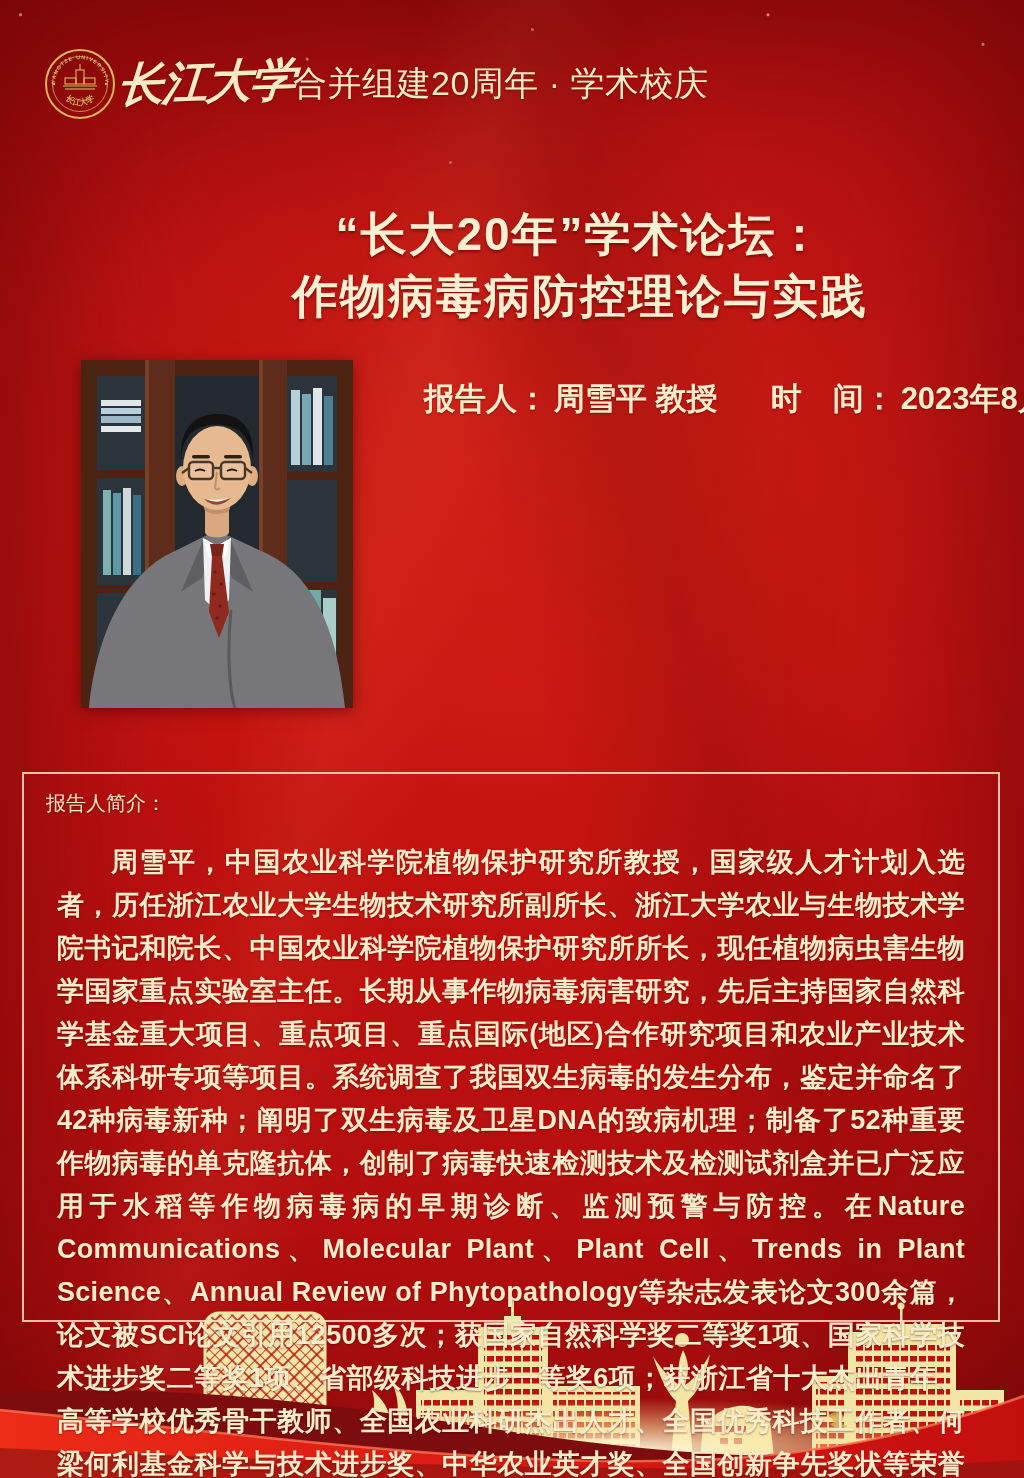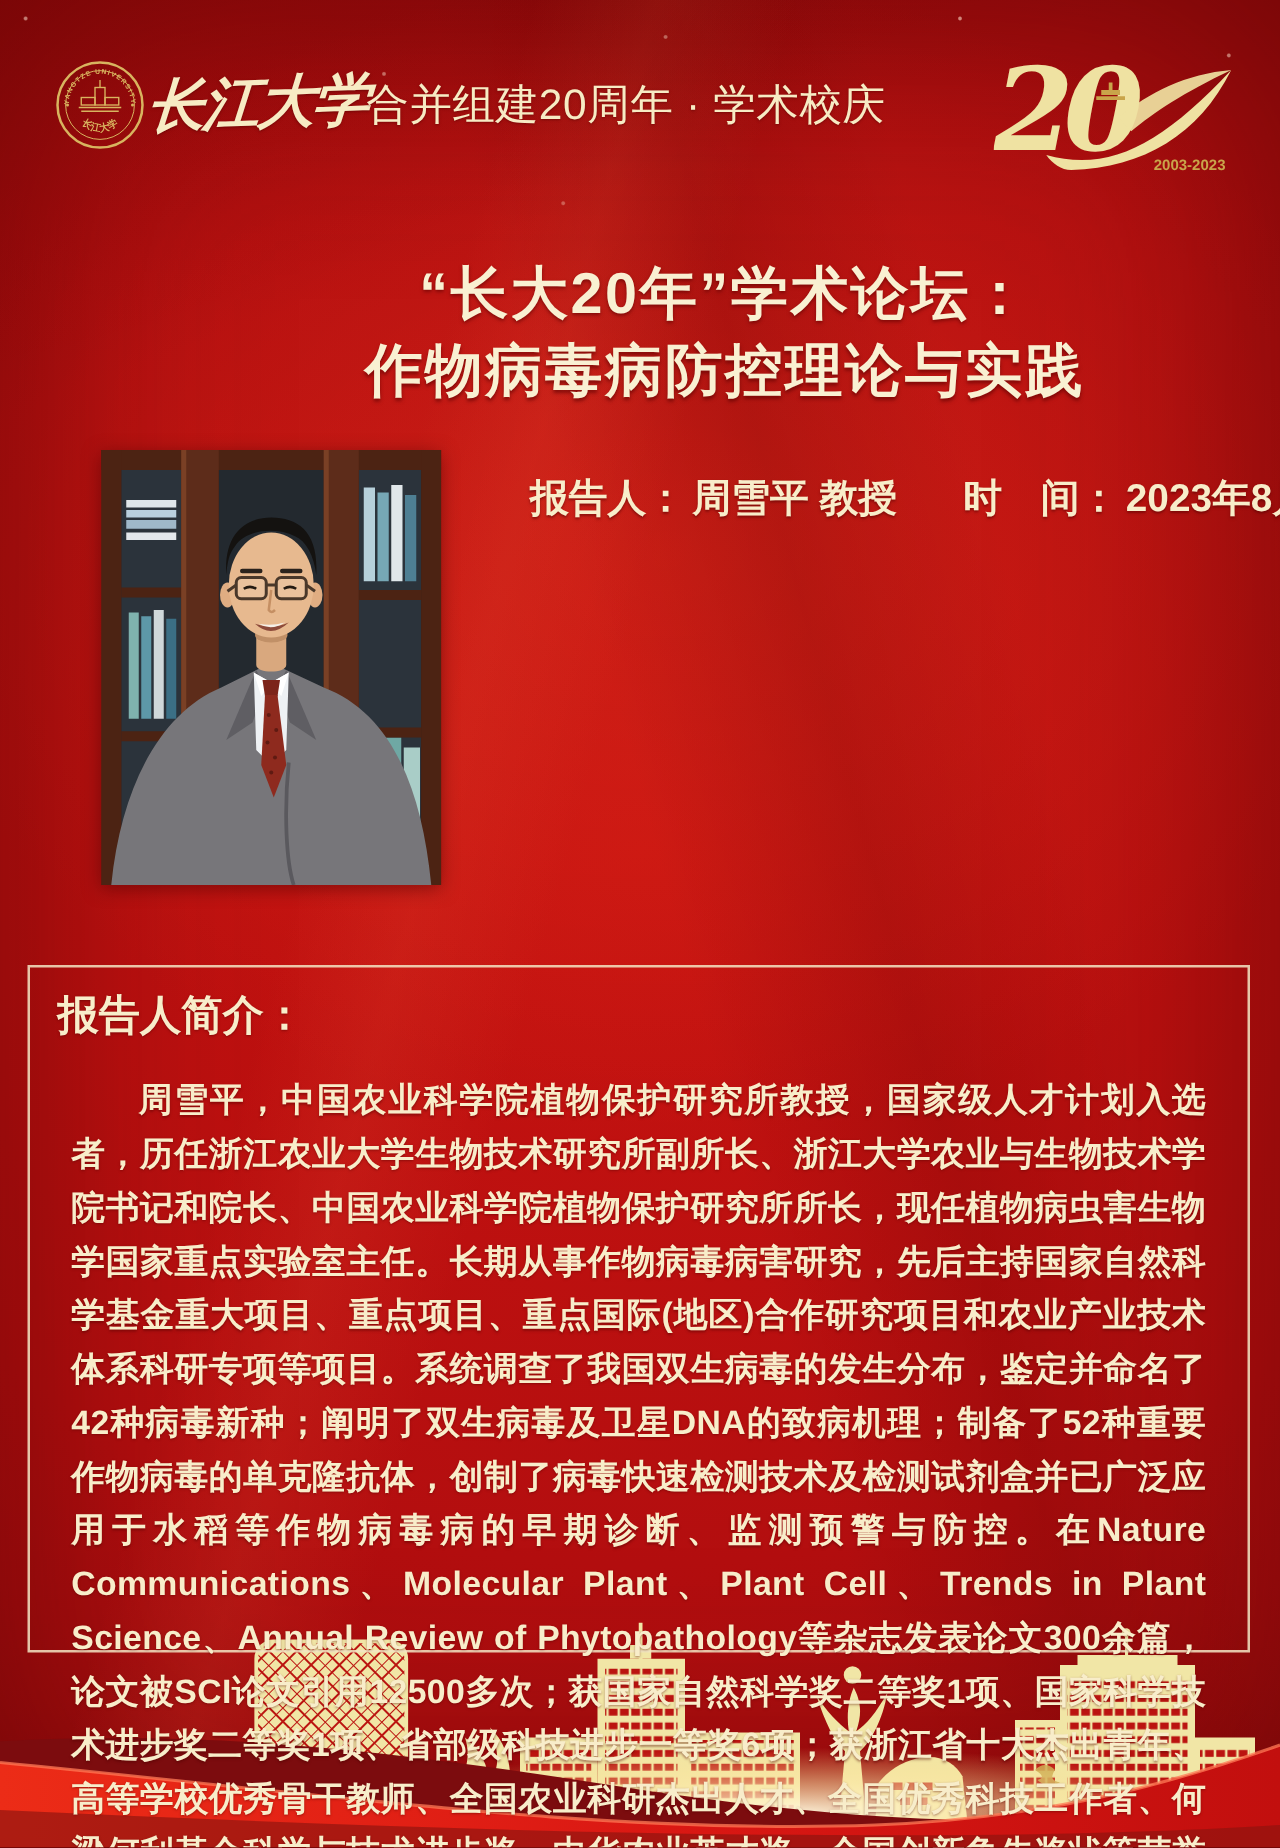--- a/index.html
+++ b/index.html
@@ -57,21 +57,21 @@
   .speaker-info{position:absolute;left:424px;top:378px;z-index:2;display:flex;flex-direction:row;gap:53px;}
   .info-row{font-size:31px;font-weight:bold;color:#f8edca;white-space:nowrap;
     text-shadow:0 1px 2px rgba(80,0,0,.5);}
   .info-row .lbl{margin-right:6px;}
   
   .bio-box{
     position:absolute;left:22px;top:772px;width:978px;height:550px;z-index:3;
     border:2px solid rgba(243,230,196,.85);box-sizing:border-box;
     padding:12px 22px 0 22px;
   }
-  .bio-heading{font-size:33px;font-weight:bold;color:#f8edca;margin:4px 0 24px 0;
+  .bio-heading{font-size:20px;font-weight:normal;color:#f8edca;margin:4px 0 24px 0;
     text-shadow:0 1px 2px rgba(80,0,0,.5);}
   .bio-text{
     font-size:27px;font-weight:bold;color:#f8edca;line-height:43px;
     text-align:justify;text-indent:2em;margin:11px;letter-spacing:.3px;
     text-shadow:0 1px 2px rgba(80,0,0,.45);
   }
   
   .skyline{position:absolute;left:0;bottom:20px;width:1024px;height:160px;z-index:1;}
   .waves{position:absolute;left:0;bottom:0;width:1024px;height:180px;z-index:2;pointer-events:none;}
 </style>
@@ -101,33 +101,20 @@
         <rect x="40" y="30" width="11" height="6"></rect>
         <path d="M 19,38 H 53"></path>
         <path d="M 21,41 H 51"></path>
       </g>
     </svg>
   </div>
 
   <div class="uni-name">长江大学</div>
   <div class="banner-text">合并组建20周年 · 学术校庆</div>
 
-  <div class="logo20">
-    <svg viewBox="0 0 195 115">
-      <text x="0" y="88" font-size="92" font-weight="bold" font-style="italic" font-family="'DejaVu Serif',serif" fill="#efe2a2" letter-spacing="-8">20</text>
-      <path d="M 42,92 C 92,106 134,84 190,24 C 164,76 120,102 62,104 C 54,104 47,99 42,92 Z" fill="#efe2a2"></path>
-      <path d="M 100,62 C 124,42 154,27 190,24 C 152,42 128,58 110,73 Z" fill="#efe2a2" opacity="0.92"></path>
-      <g fill="#c9a44a">
-        <rect x="92" y="34" width="3" height="9"></rect>
-        <rect x="86" y="40" width="15" height="4"></rect>
-        <rect x="82" y="45" width="23" height="3"></rect>
-      </g>
-      <text x="128" y="104" font-size="12" font-weight="bold" fill="#c9a44a">2003-2023</text>
-    </svg>
-  </div>
 
   <div class="main-title">
     <div class="t1">“长大20年”学术论坛：</div>
     <div class="t2">作物病毒病防控理论与实践</div>
   </div>
 
   <div class="photo">
     <svg viewBox="0 0 272 348" preserveAspectRatio="none">
       <rect width="272" height="348" fill="#3f1d11"></rect>
       <rect x="0" y="0" width="272" height="16" fill="#4c2313"></rect>

